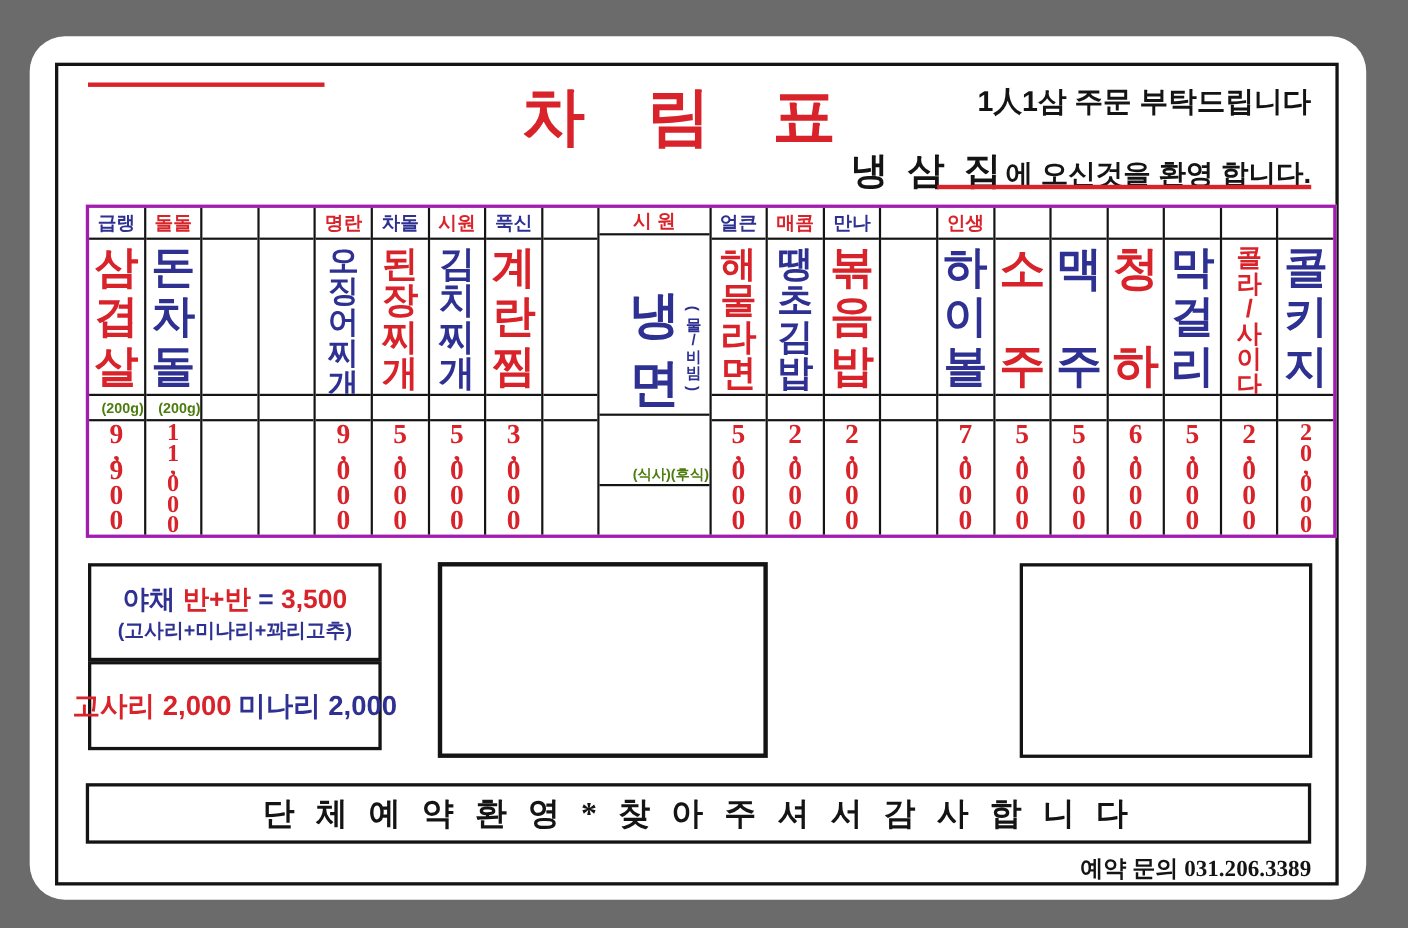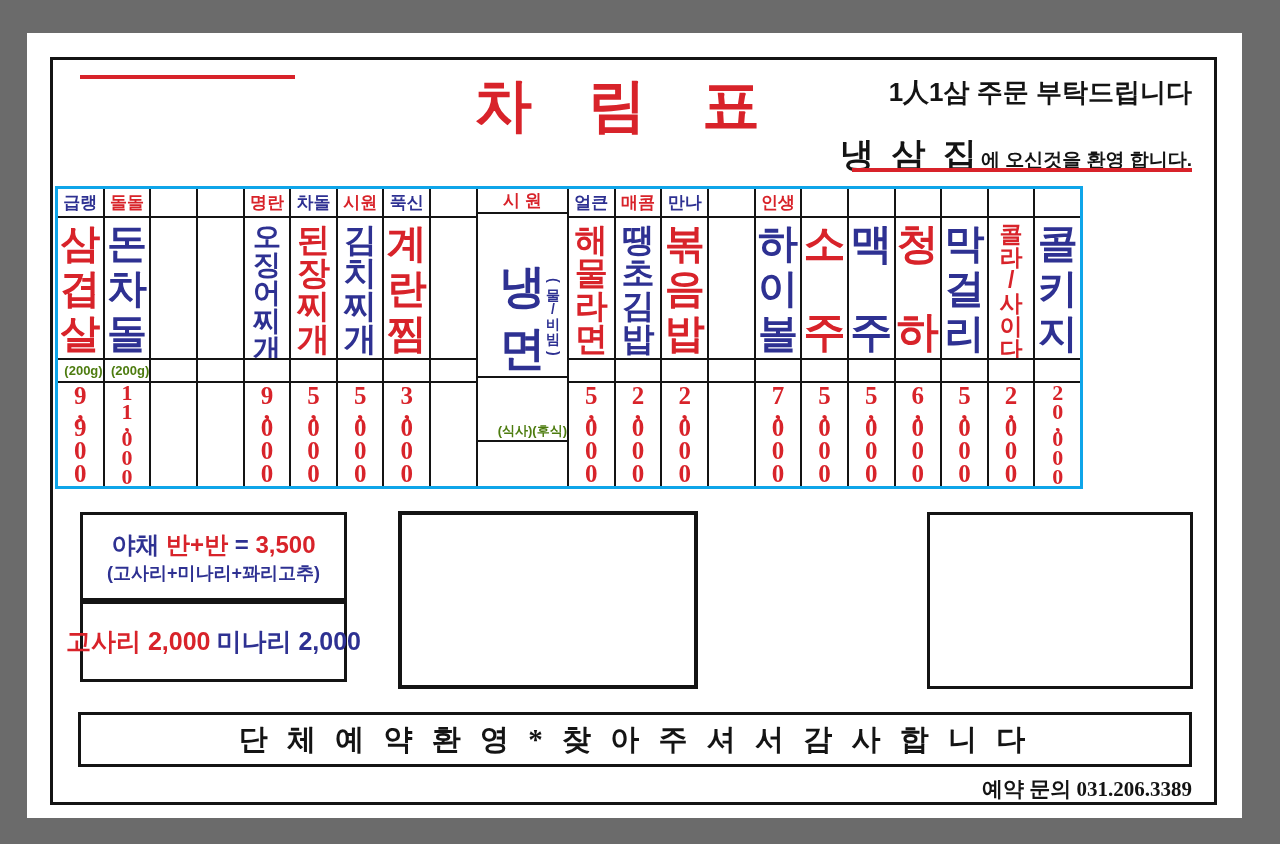--- a/index.html
+++ b/index.html
@@ -5,50 +5,51 @@
   * { margin:0; padding:0; box-sizing:border-box; }
   html,body { width:1280px; height:844px; overflow:hidden; }
   body {
     background: var(--gray, #6b6b6b);
     font-family: "Liberation Sans", sans-serif;
     position: relative;
   }
   .board {
     position:absolute; left:27px; top:33px; width:1215px; height:785px;
     background:#ffffff;
+    border-radius:32px;
   }
   .inner-border {
     position:absolute; left:23px; top:24px; width:1167px; height:748px;
     border:3px solid #141414;
   }
   .red-line {
     position:absolute; left:53px; top:42px; width:215px; height:4px;
     background: var(--red);
   }
   .title {
     position:absolute; left:350px; top:34px; width:500px;
     text-align:center; font-size:58px; font-weight:bold;
     letter-spacing:20px; color:var(--red); white-space:nowrap;
   }
   .notices {
     position:absolute; right:50px; top:42px; text-align:right; color:#141414;
   }
   .notice1 { font-size:26px; font-weight:bold; white-space:nowrap; }
   .notice2 { margin-top:22px; white-space:nowrap; }
   .notice2 .big { font-size:34px; font-weight:bold; letter-spacing:4px; }
-  .notice2 .small { font-size:19px; font-weight:bold; }
+  .notice2 .small { font-size:25px; font-weight:bold; }
   .red-underline {
     position:absolute; right:50px; top:135px; width:340px; height:4px;
     background: var(--red);
   }
 
   
   .menu-table {
-    position:absolute; left:28px; top:153px; width:1028px; height:303px;
-    border:3px solid #0ea5e9; display:flex; background:#fff;
+    position:absolute; left:51px; top:153px; width:1137px; height:303px;
+    border:3px solid #a21caf; display:flex; background:#fff;
   }
   .mcol { flex:1 1 0; display:flex; flex-direction:column; border-right:2px solid #141414; min-width:0; }
   .mcol:last-child { border-right:none; }
   .mcol.wide { flex:2 2 0;gap:44px; }
   .tag-cell {
     height:29px; border-bottom:2px solid #141414;
     display:flex; align-items:center; justify-content:center;
     font-size:17px; font-weight:bold; overflow:hidden; white-space:nowrap;
   }
   .name-cell {

